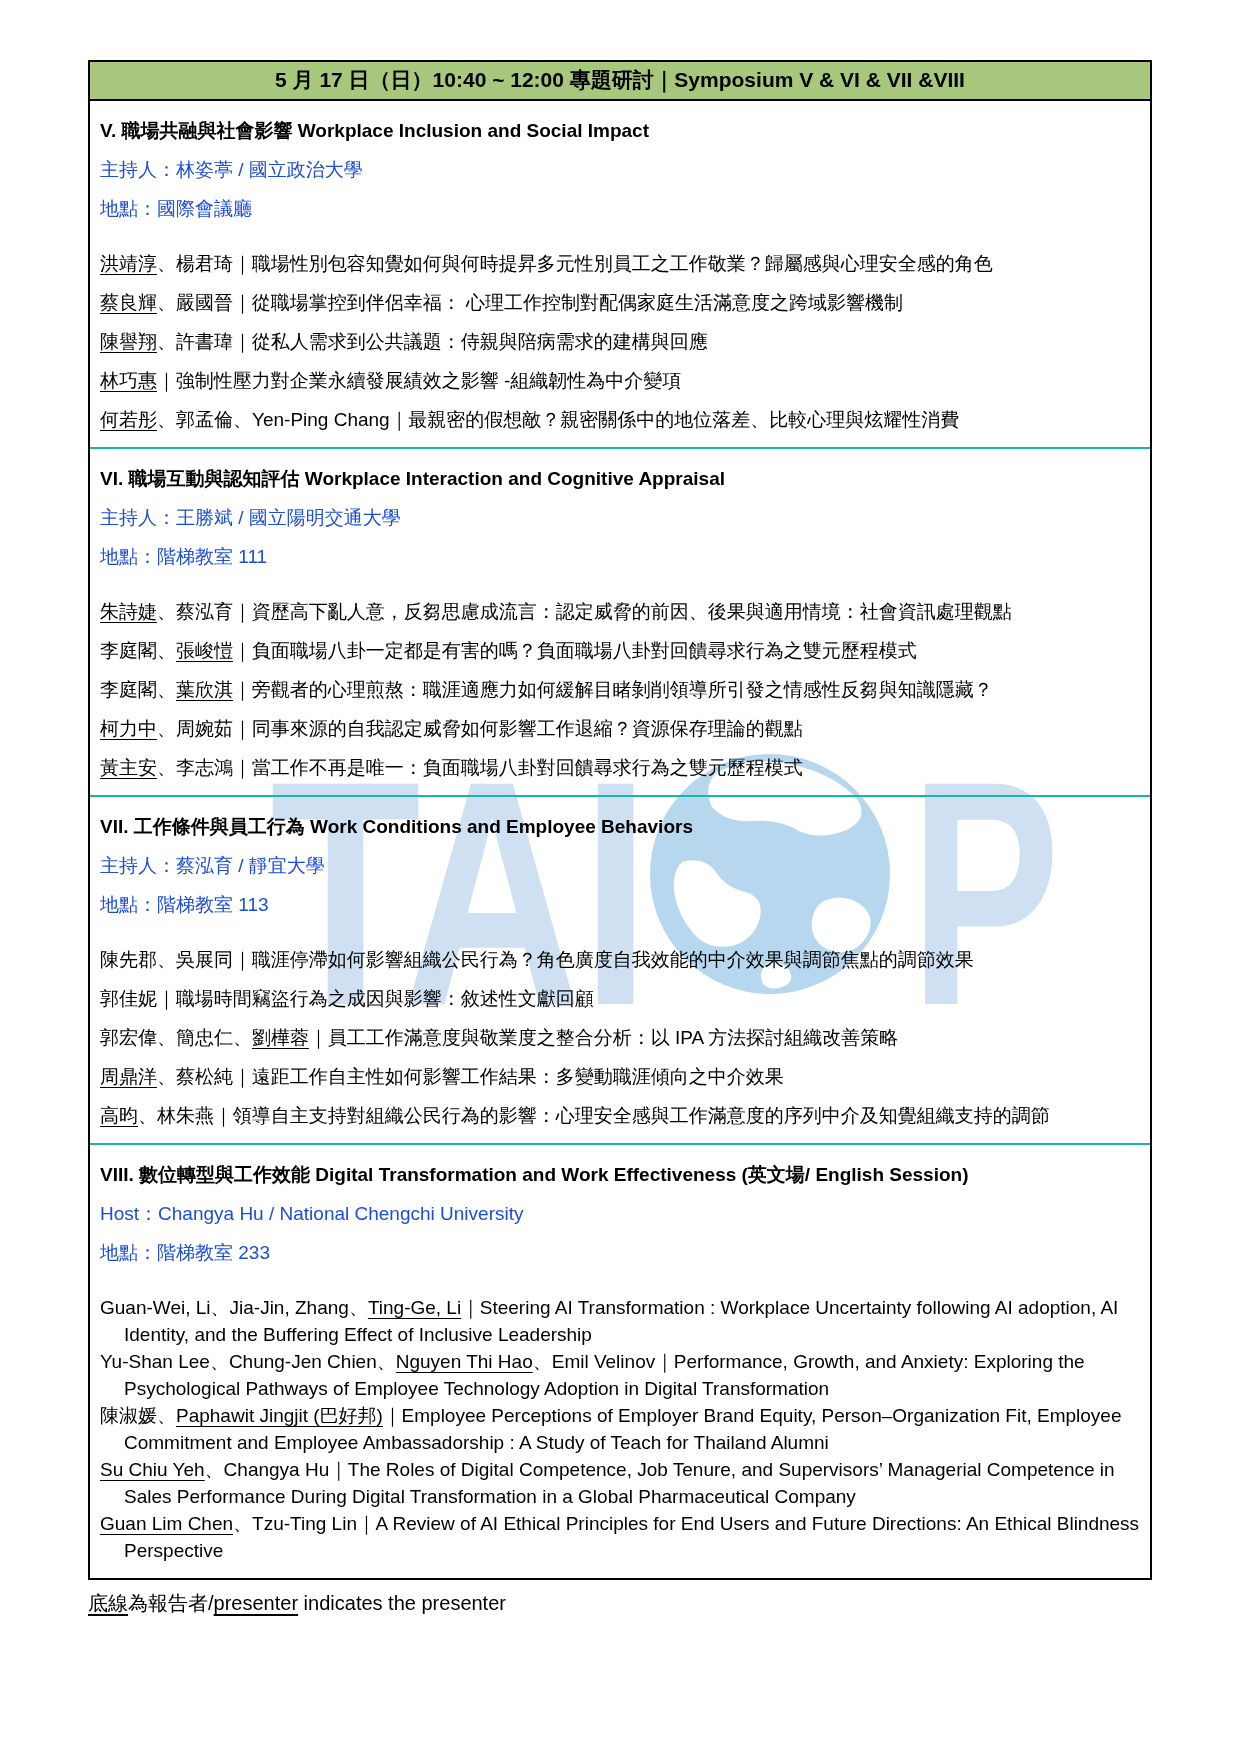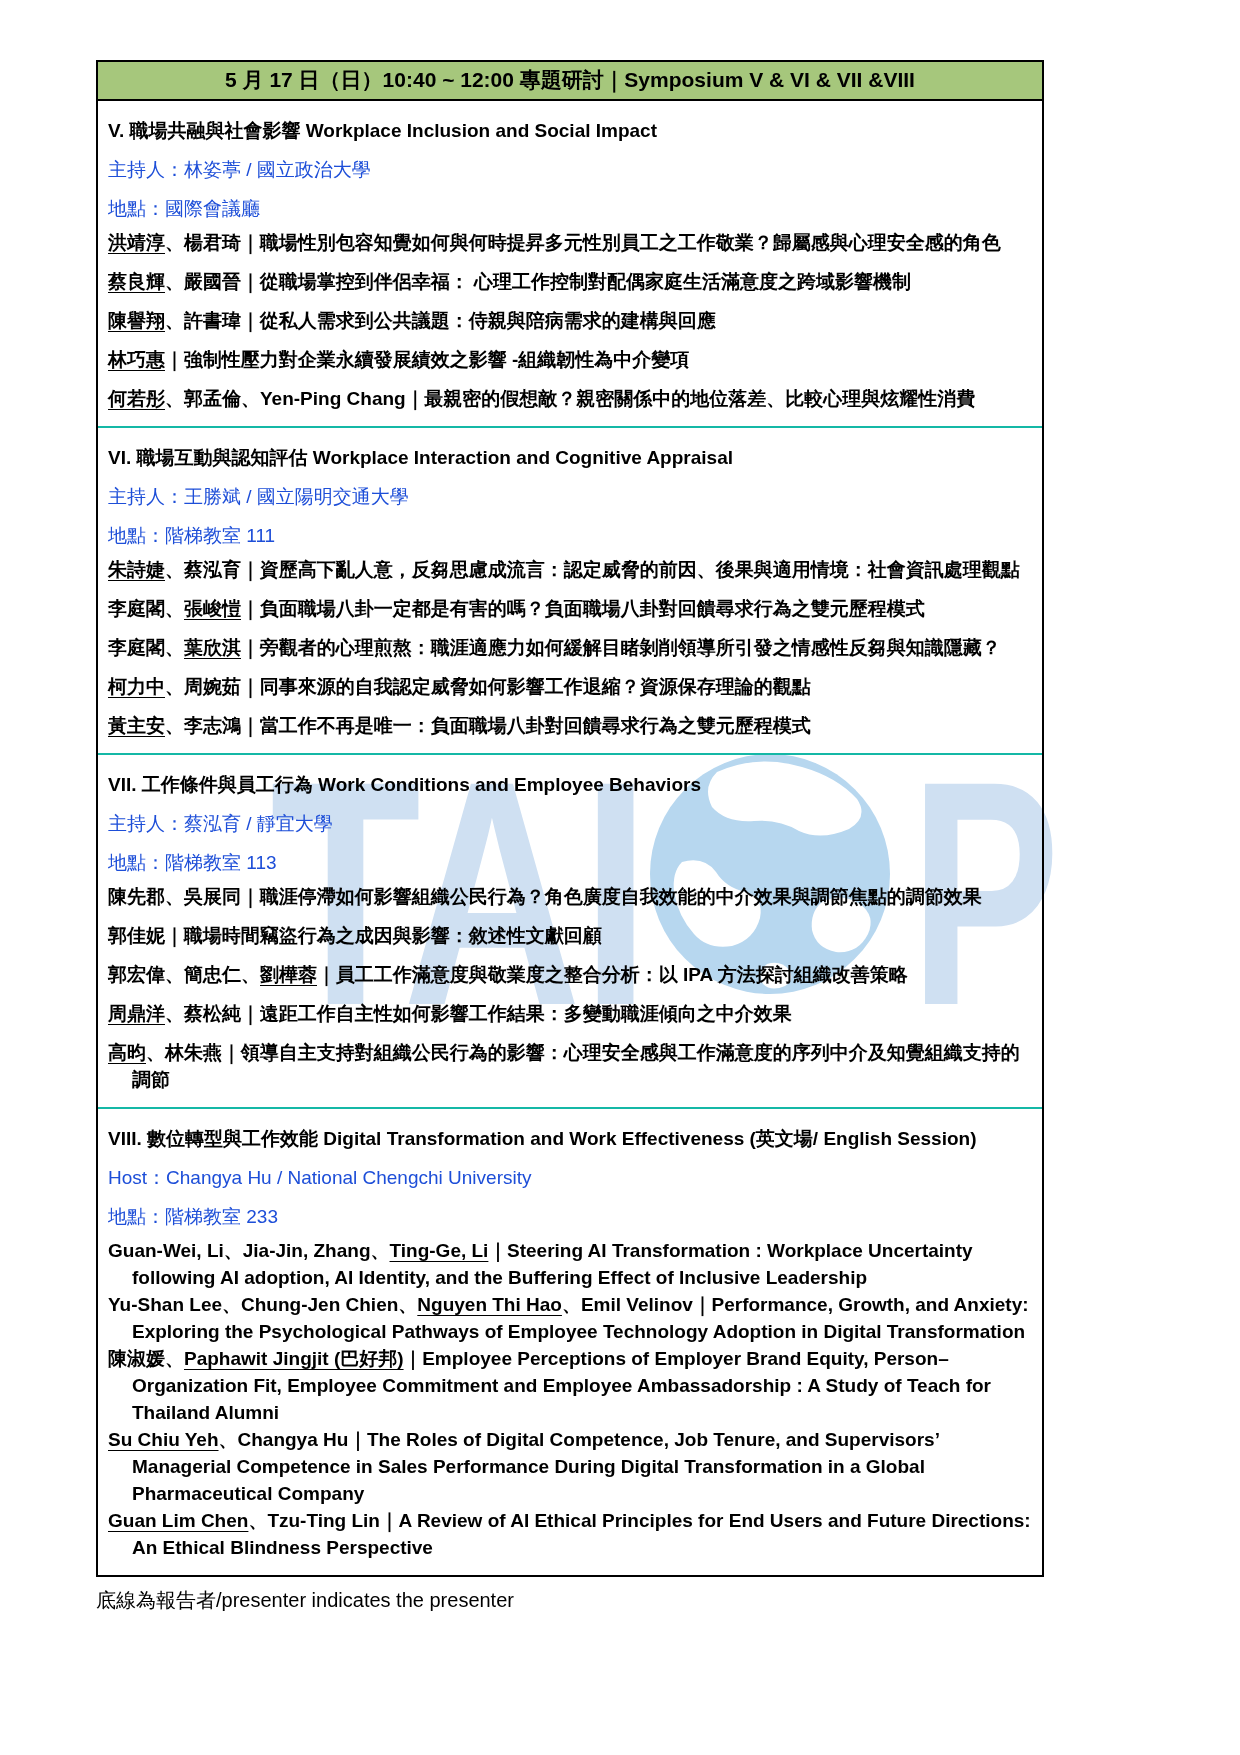--- a/index.html
+++ b/index.html
@@ -1,34 +1,34 @@
 <!DOCTYPE html>
 <html><head>
 <meta charset="utf-8">
 <style>
   html,body{margin:0;padding:0;background:#e8e8e8;}
   .page{position:relative;width:1240px;height:1755px;background:#ffffff;
         font-family:"Liberation Sans",sans-serif;color:#000;overflow:hidden;}
   .watermark{position:absolute;left:262px;top:692px;z-index:0;}
-  .doc{position:absolute;left:96px;top:60px;width:948px;z-index:1;}
+  .doc{position:absolute;left:88px;top:60px;width:1064px;z-index:1;}
   .title-bar{box-sizing:border-box;border:2px solid #000;background:#a6c77c;
              text-align:center;font-weight:bold;font-size:21px;padding:4px 0 5px;}
   .doc-table{box-sizing:border-box;border:2px solid #000;border-top:none;background:transparent;}
   .section{padding:4px 10px 14px 10px;border-top:2px solid #14b8a6;}
   .section:first-child{border-top:none;}
   .section p{margin:12px 0 0;line-height:27px;font-size:19px;}
   .sec-title{font-weight:bold;font-size:20.5px;}
   .meta{color:#1d4ed8;font-weight:normal;}
-  .papers{margin-top:7px;font-weight:bold;}
+  .papers{margin-top:28px;}
   .papers .paper{margin:12px 0 0;padding-left:24px;text-indent:-24px;}
   .papers .paper:first-child{margin-top:0;}
   .sec3 .papers .paper{margin-top:0;}
   .presenter{text-decoration:underline;text-underline-offset:4px;}
   .foot{margin:10px 0 0 0;font-size:20px;line-height:27px;}
-  .foot .u{text-underline-offset:4px;}
+  .foot .u{text-decoration:underline;text-underline-offset:4px;}
 </style>
 </head>
 <body>
 
 <div class="page">
 
   <svg class="watermark" width="820" height="345" viewBox="0 0 820 345" aria-hidden="true">
     <text x="8" y="312" font-size="320" font-weight="bold" fill="#cfe0f2" textLength="380" lengthAdjust="spacingAndGlyphs">TAI</text>
     <g>
       <circle cx="508" cy="182" r="120" fill="#b7d7ef"></circle>

